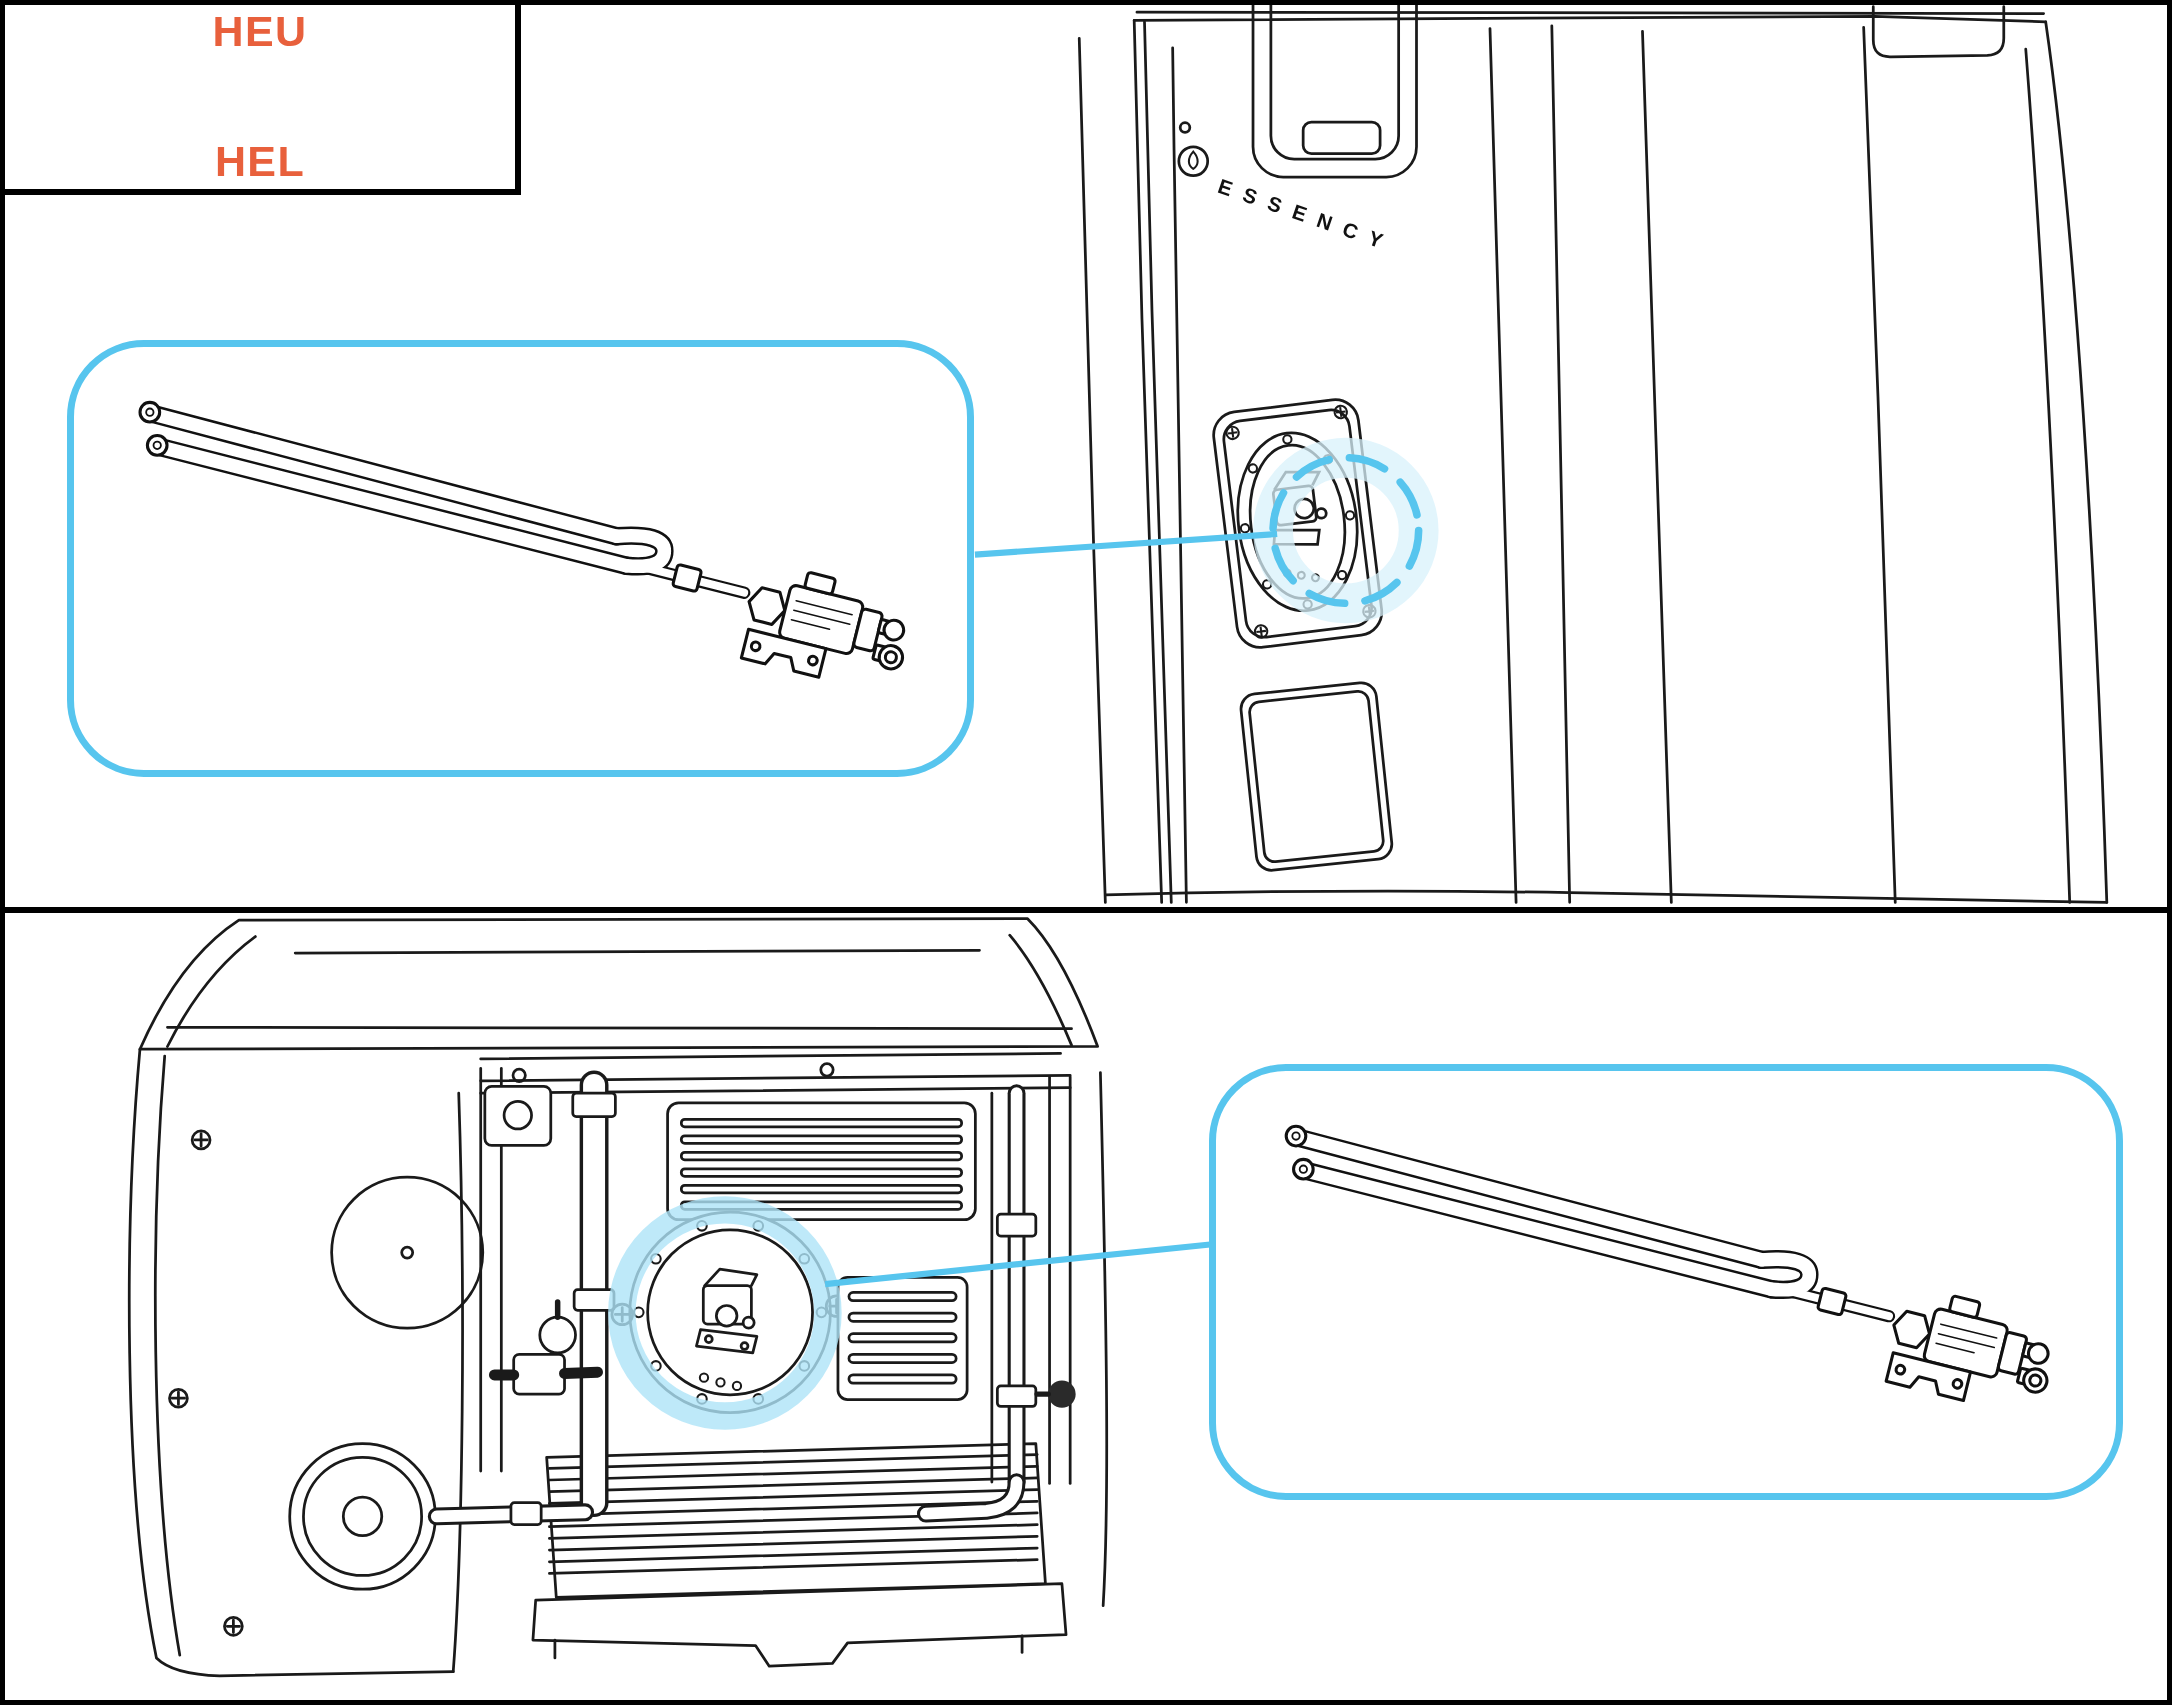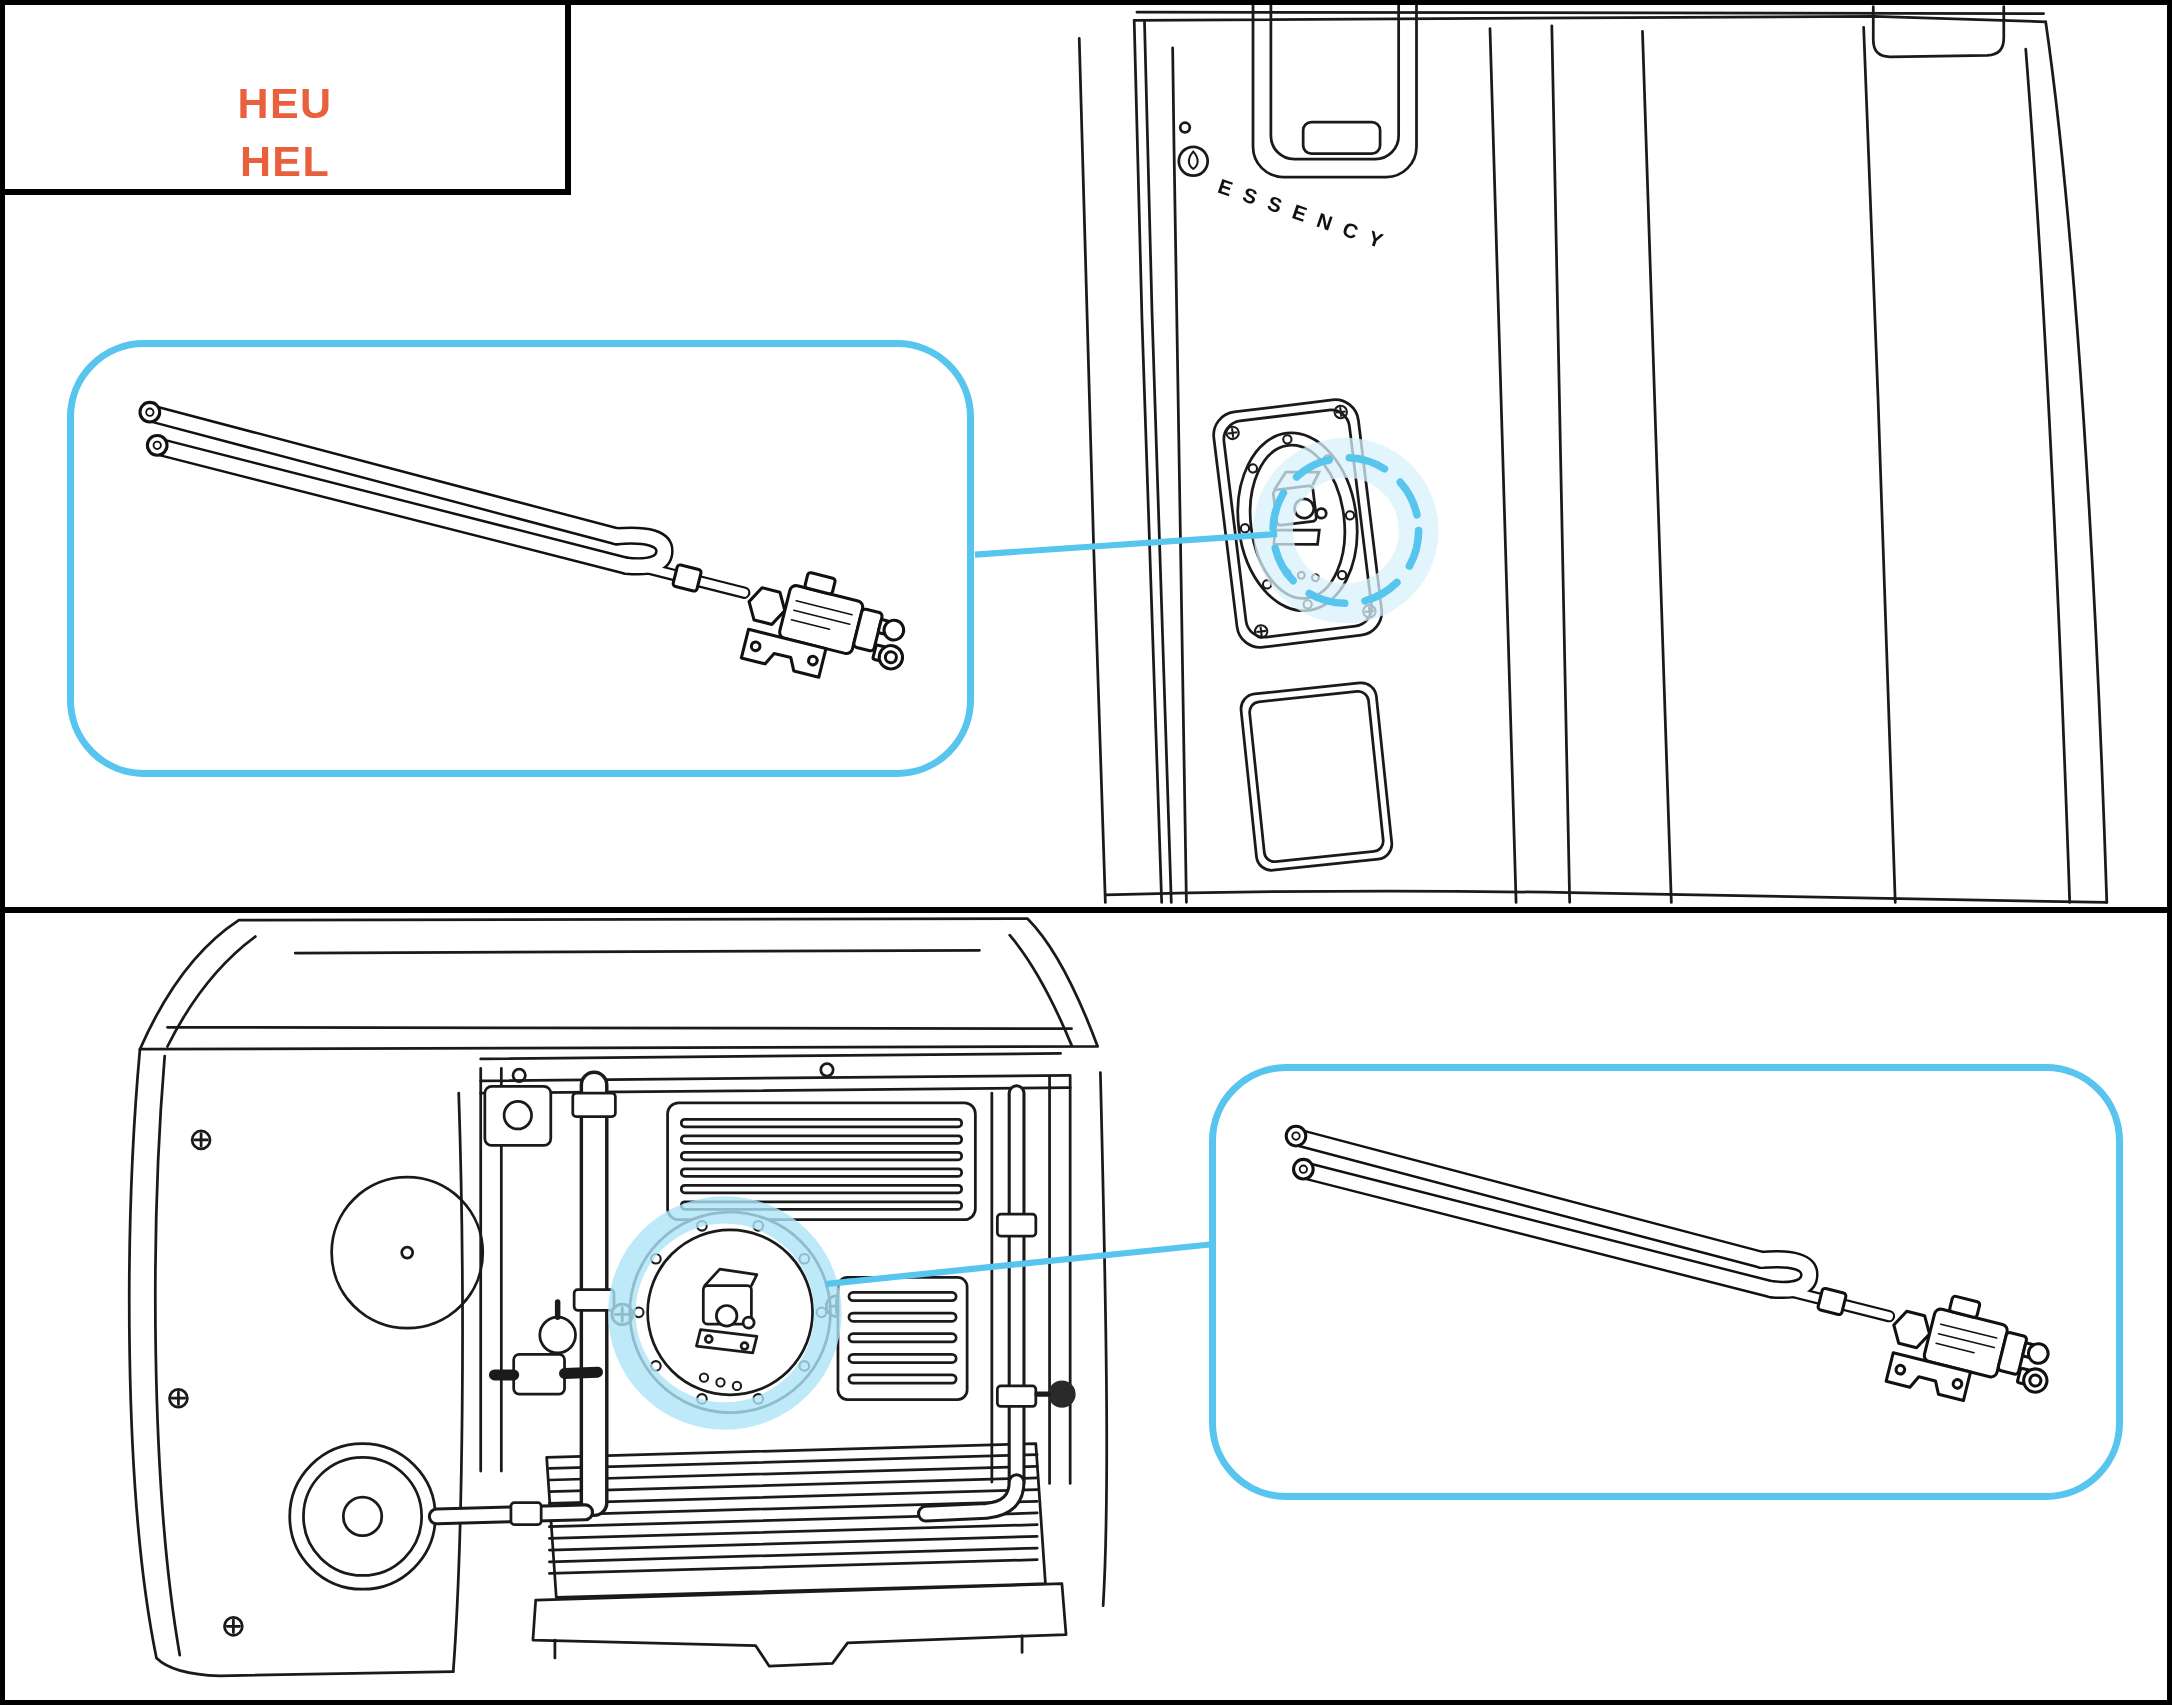--- a/index.html
+++ b/index.html
@@ -6,23 +6,23 @@
   html,body { background:#fff; font-family:"Liberation Sans", sans-serif; }
   .frame {
     position:relative; width:2172px; height:1705px;
     border:5.5px solid #000; background:#fff; overflow:hidden;
   }
   .divider {
     position:absolute; left:0; top:902px; width:100%; height:6.2px;
     background:#000; z-index:4;
   }
   .model-box {
-    position:absolute; left:0; top:0; width:566px; height:190px;
+    position:absolute; left:0; top:0; width:516px; height:190px;
     background:#fff; border-right:6.2px solid #000; border-bottom:6.2px solid #000;
-    z-index:6; display:flex; flex-direction:column; align-items:center; justify-content:flex-end; gap:4.1px;
+    z-index:6; display:flex; flex-direction:column; align-items:center; justify-content:space-between; gap:4.1px;
   }
   .model-line {
     font-size:43px; font-weight:bold; color:#E8603C; letter-spacing:1.4px; line-height:1.25;
   }
   .illustration { position:absolute; z-index:1; }
   .overlay { position:absolute; left:0; top:0; z-index:2; pointer-events:none; }
   .callout {
     position:absolute; background:#fff; border:7.6px solid #57C5EE; border-radius:77px;
     z-index:3; display:flex; align-items:center; justify-content:center;
   }

